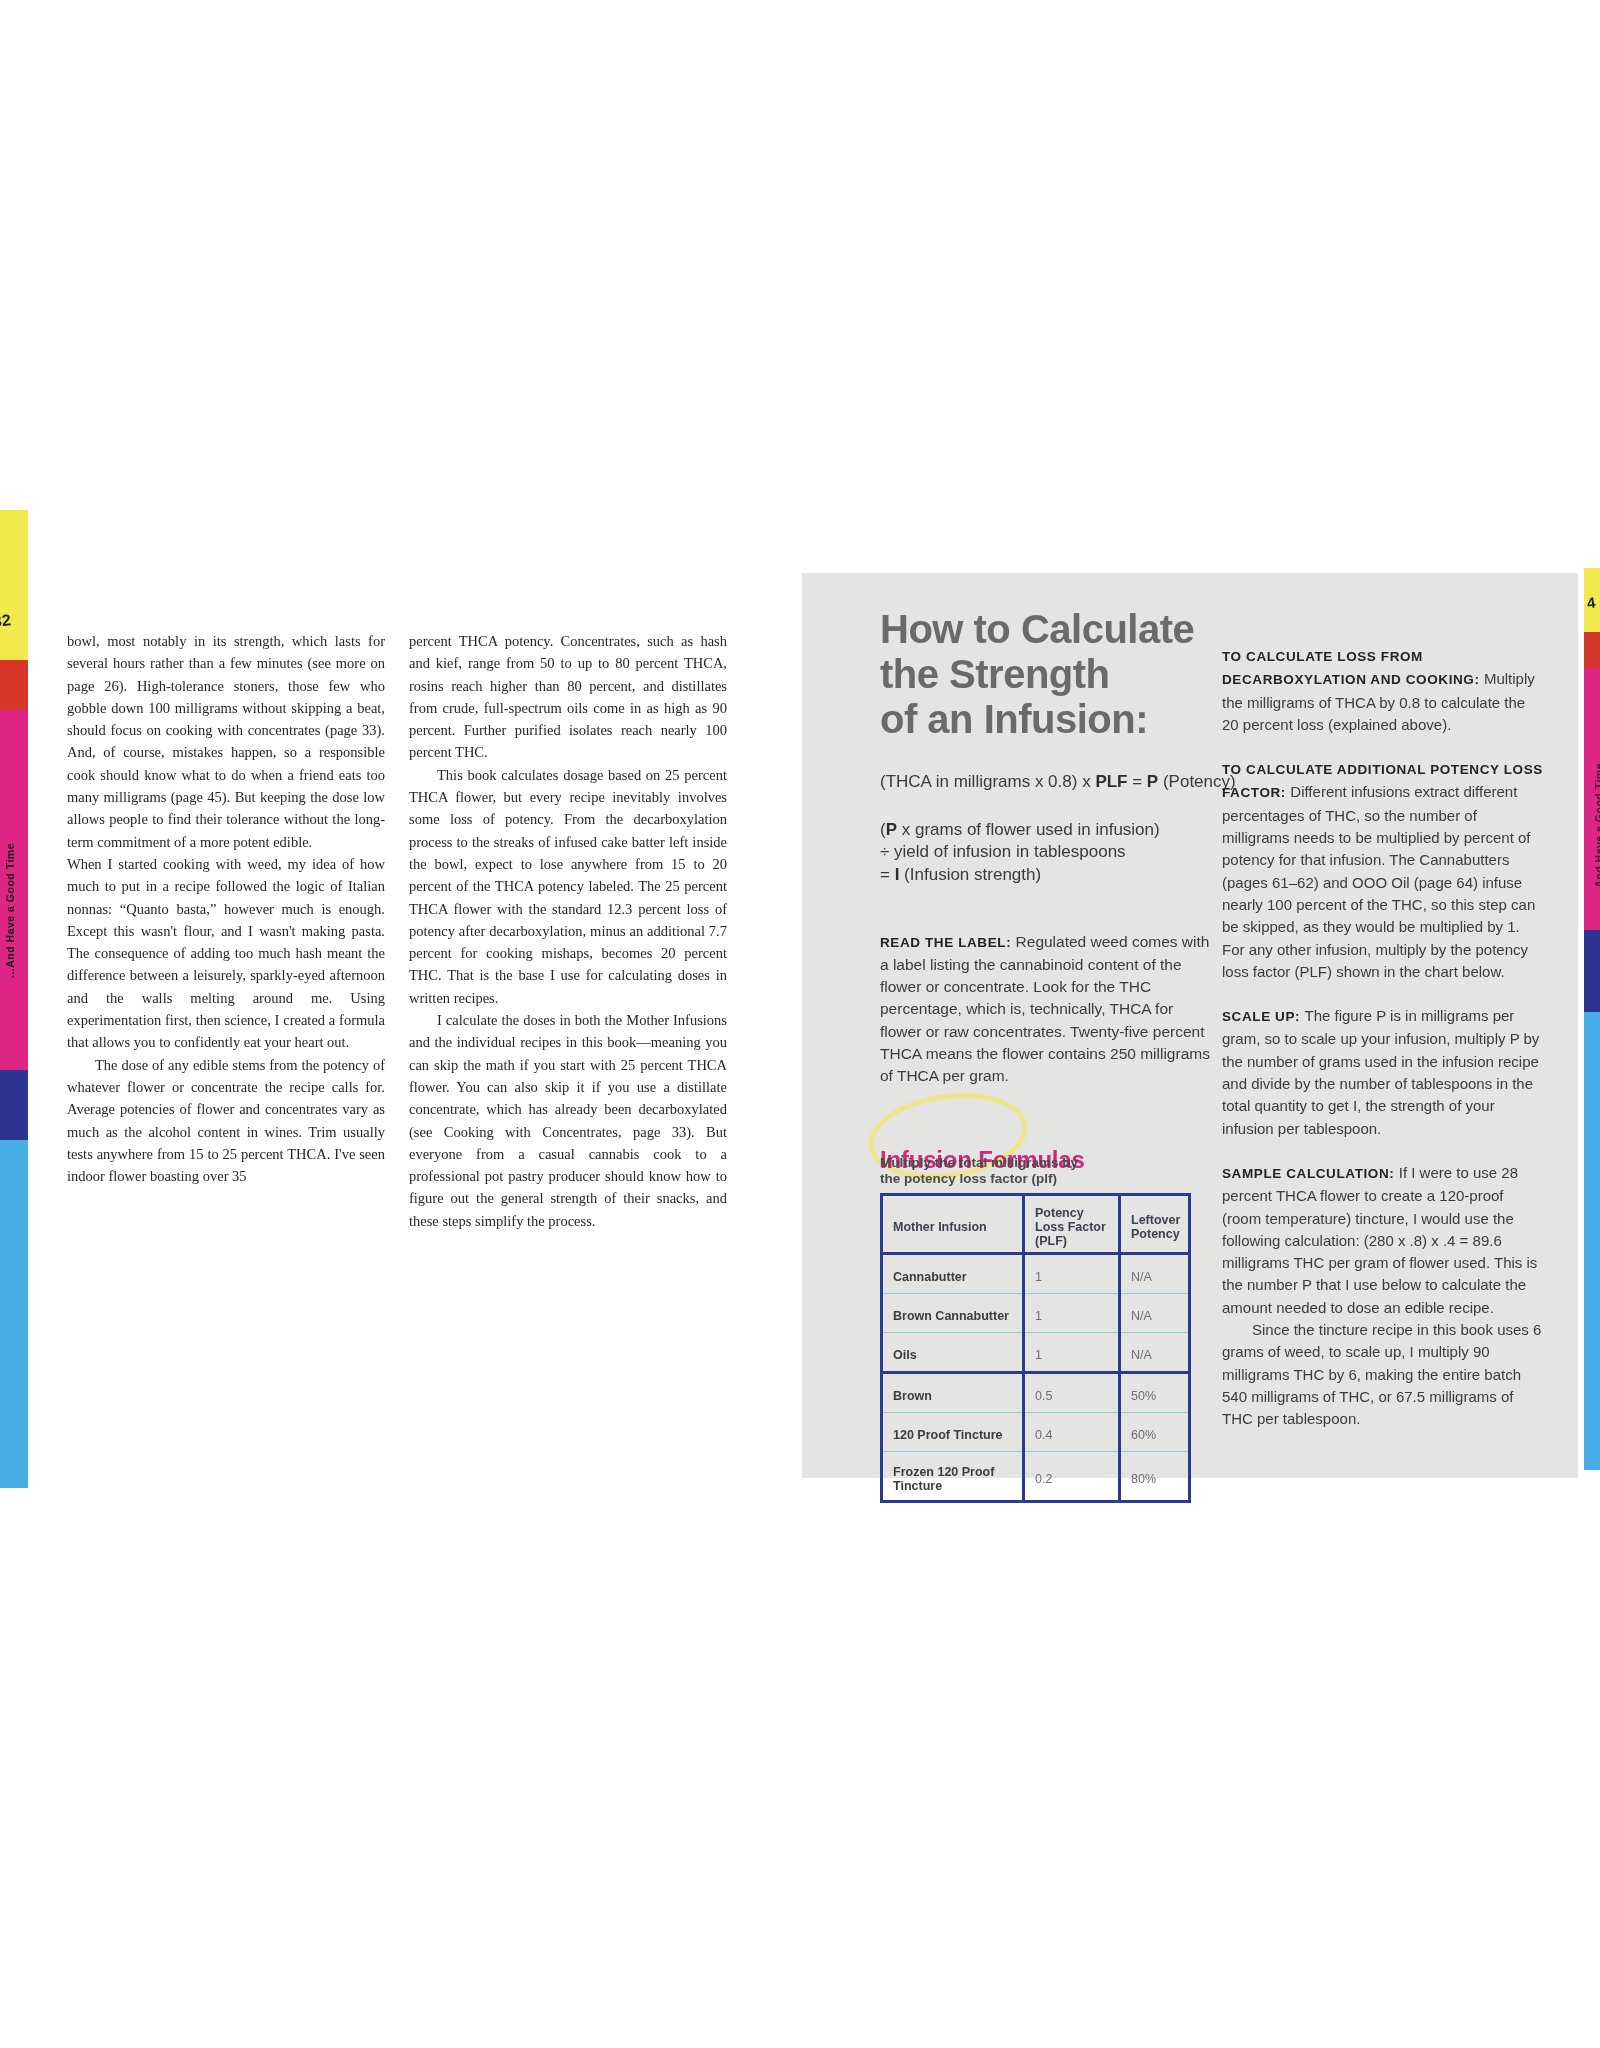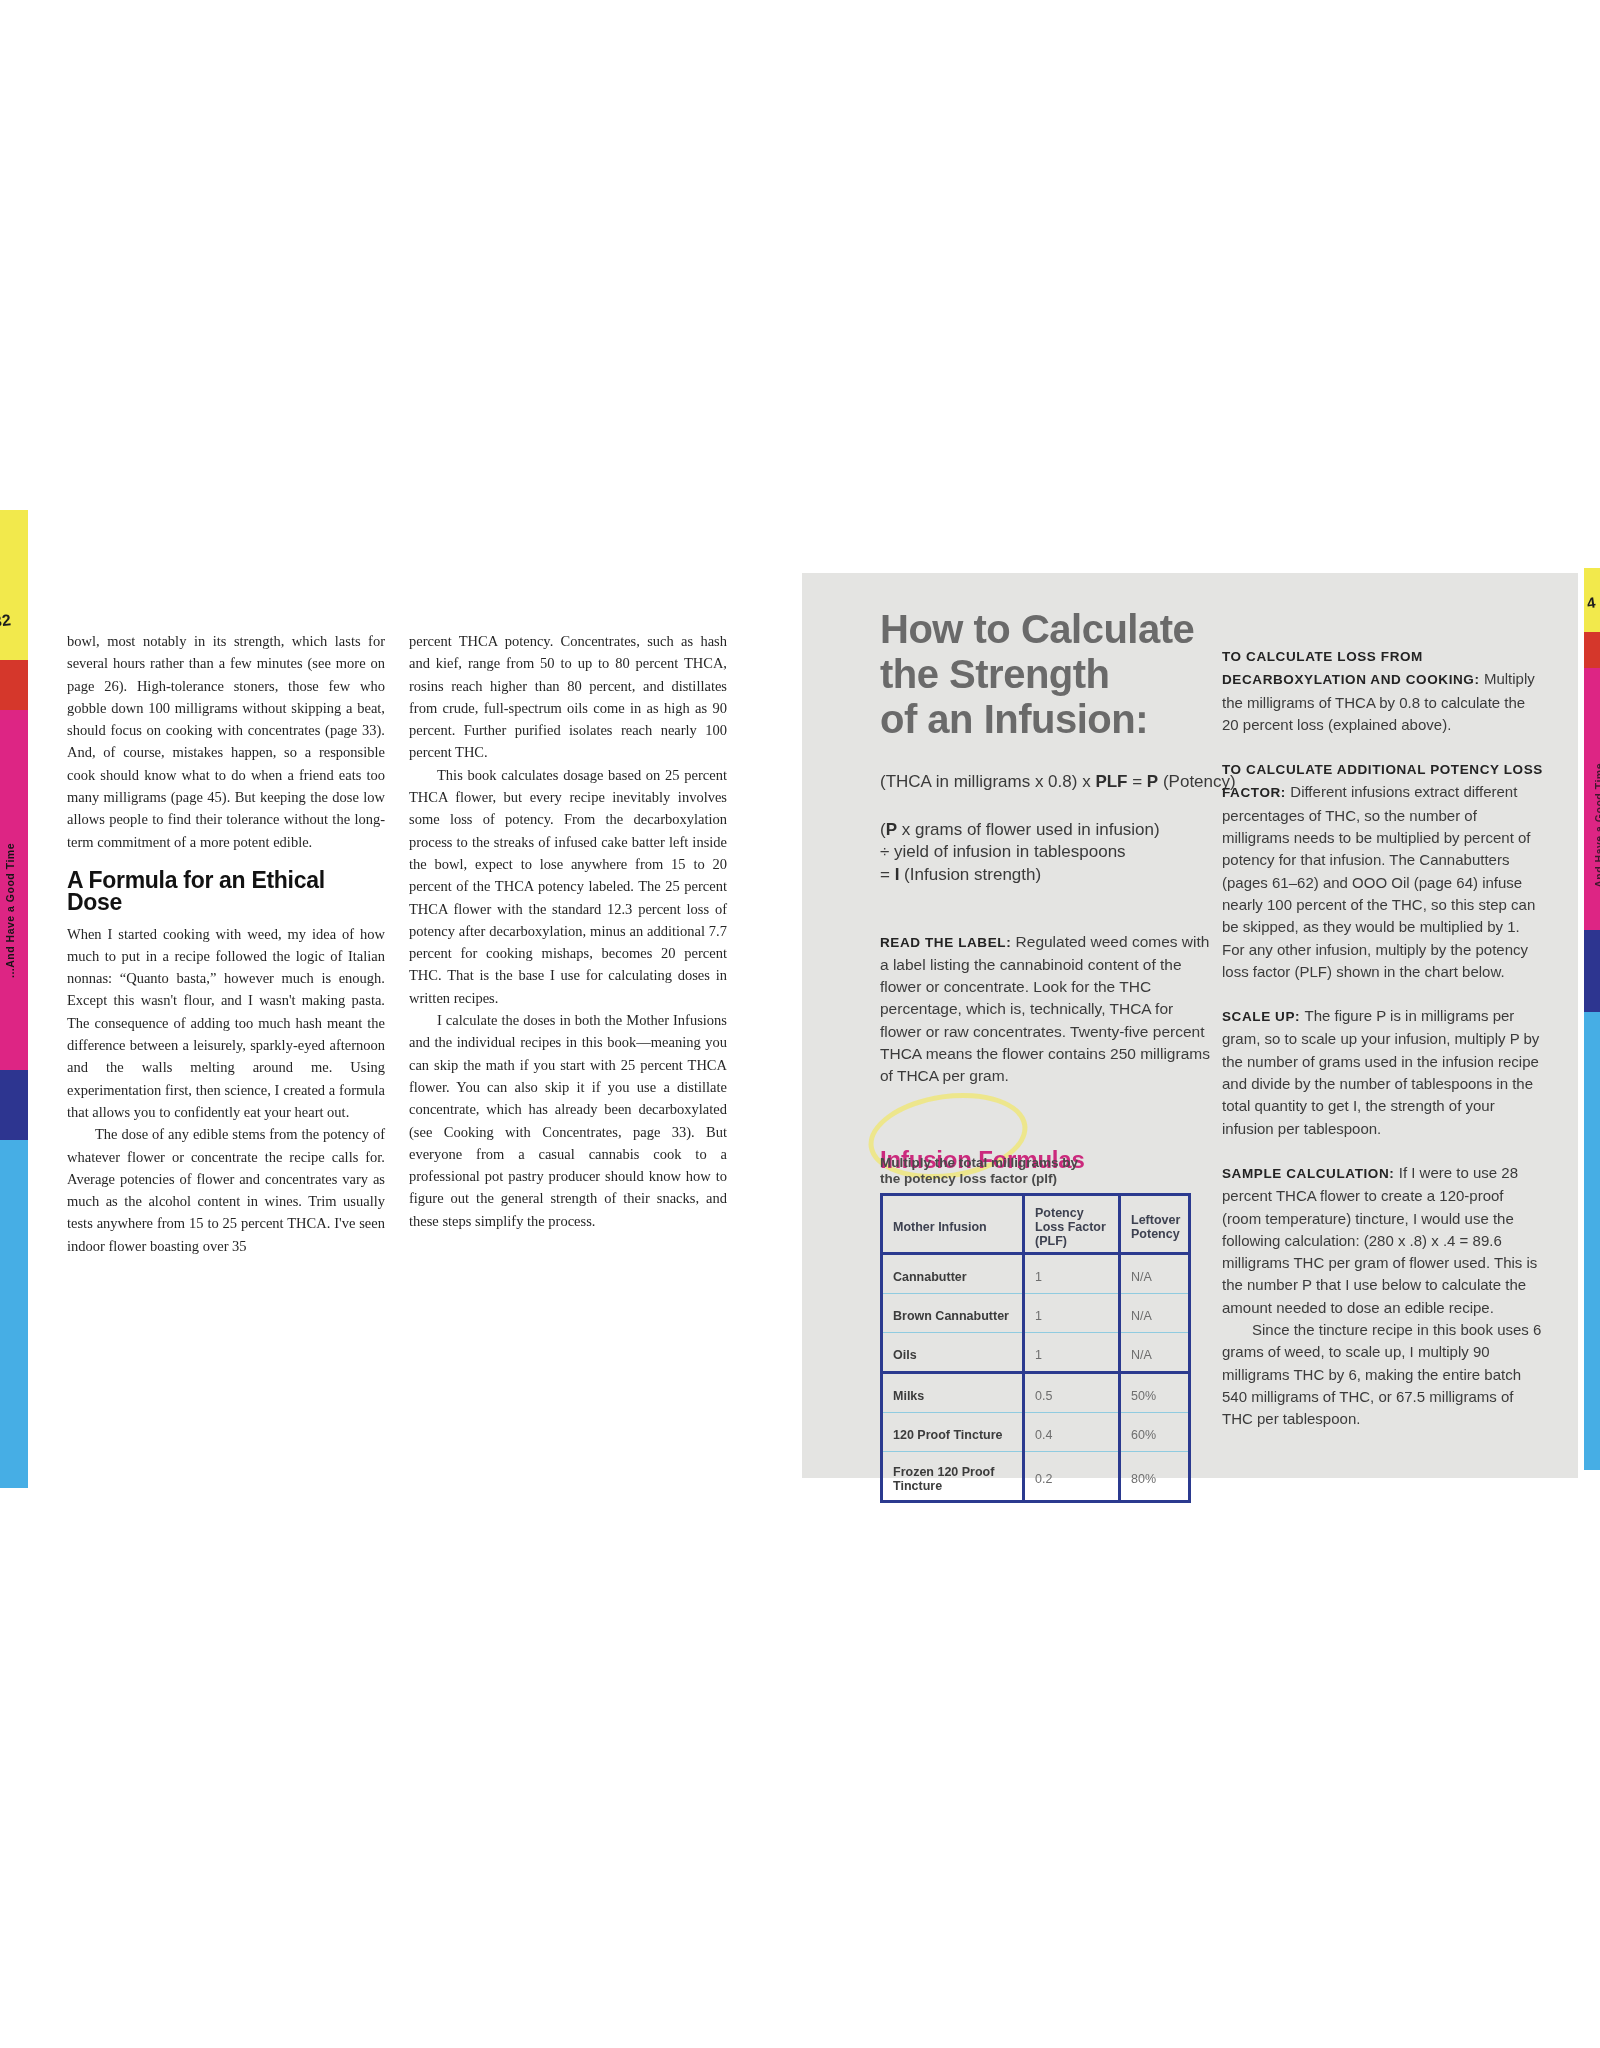--- a/index.html
+++ b/index.html
@@ -96,21 +96,20 @@
     <div class="band band-magenta" style="height:262px"></div>
     <div class="band band-bluedark" style="height:82px"></div>
     <div class="band band-bluelight" style="height:458px"></div>
     <span id="right-pagenum" class="edge-pagenum">4</span>
     <span id="spine-right" class="spine-text">...And Have a Good Time</span>
   </div>
 
   <div>
     <div id="col1" class="text-col">
       <p>bowl, most notably in its strength, which lasts for several hours rather than a few minutes (see more on page 26). High-tolerance stoners, those few who gobble down 100 milligrams without skipping a beat, should focus on cooking with concentrates (page 33). And, of course, mistakes happen, so a responsible cook should know what to do when a friend eats too many milligrams (page 45). But keeping the dose low allows people to find their tolerance without the long-term commitment of a more potent edible.</p>
-      <h2 class="section-heading">A Formula for an Ethical Dose</h2>
       <p>When I started cooking with weed, my idea of how much to put in a recipe followed the logic of Italian nonnas: “Quanto basta,” however much is enough. Except this wasn't flour, and I wasn't making pasta. The consequence of adding too much hash meant the difference between a leisurely, sparkly-eyed afternoon and the walls melting around me. Using experimentation first, then science, I created a formula that allows you to confidently eat your heart out.</p>
       <p class="indent">The dose of any edible stems from the potency of whatever flower or concentrate the recipe calls for. Average potencies of flower and concentrates vary as much as the alcohol content in wines. Trim usually tests anywhere from 15 to 25 percent THCA. I've seen indoor flower boasting over 35</p>
     </div>
     <div id="col2" class="text-col">
       <p>percent THCA potency. Concentrates, such as hash and kief, range from 50 to up to 80 percent THCA, rosins reach higher than 80 percent, and distillates from crude, full-spectrum oils come in as high as 90 percent. Further purified isolates reach nearly 100 percent THC.</p>
       <p class="indent">This book calculates dosage based on 25 percent THCA flower, but every recipe inevitably involves some loss of potency. From the decarboxylation process to the streaks of infused cake batter left inside the bowl, expect to lose anywhere from 15 to 20 percent of the THCA potency labeled. The 25 percent THCA flower with the standard 12.3 percent loss of potency after decarboxylation, minus an additional 7.7 percent for cooking mishaps, becomes 20 percent THC. That is the base I use for calculating doses in written recipes.</p>
       <p class="indent">I calculate the doses in both the Mother Infusions and the individual recipes in this book—meaning you can skip the math if you start with 25 percent THCA flower. You can also skip it if you use a distillate concentrate, which has already been decarboxylated (see Cooking with Concentrates, page 33). But everyone from a casual cannabis cook to a professional pot pastry producer should know how to figure out the general strength of their snacks, and these steps simplify the process.</p>
     </div>
   </div>
 
@@ -162,21 +161,21 @@
             <td class="label">Brown Cannabutter</td>
             <td class="val">1</td>
             <td class="val">N/A</td>
           </tr>
           <tr class="group-end">
             <td class="label">Oils</td>
             <td class="val">1</td>
             <td class="val">N/A</td>
           </tr>
           <tr>
-            <td class="label">Milks</td>
+            <td class="label">Brown</td>
             <td class="val">0.5</td>
             <td class="val">50%</td>
           </tr>
           <tr>
             <td class="label">120 Proof Tincture</td>
             <td class="val">0.4</td>
             <td class="val">60%</td>
           </tr>
           <tr>
             <td class="label">Frozen 120 Proof Tincture</td>

